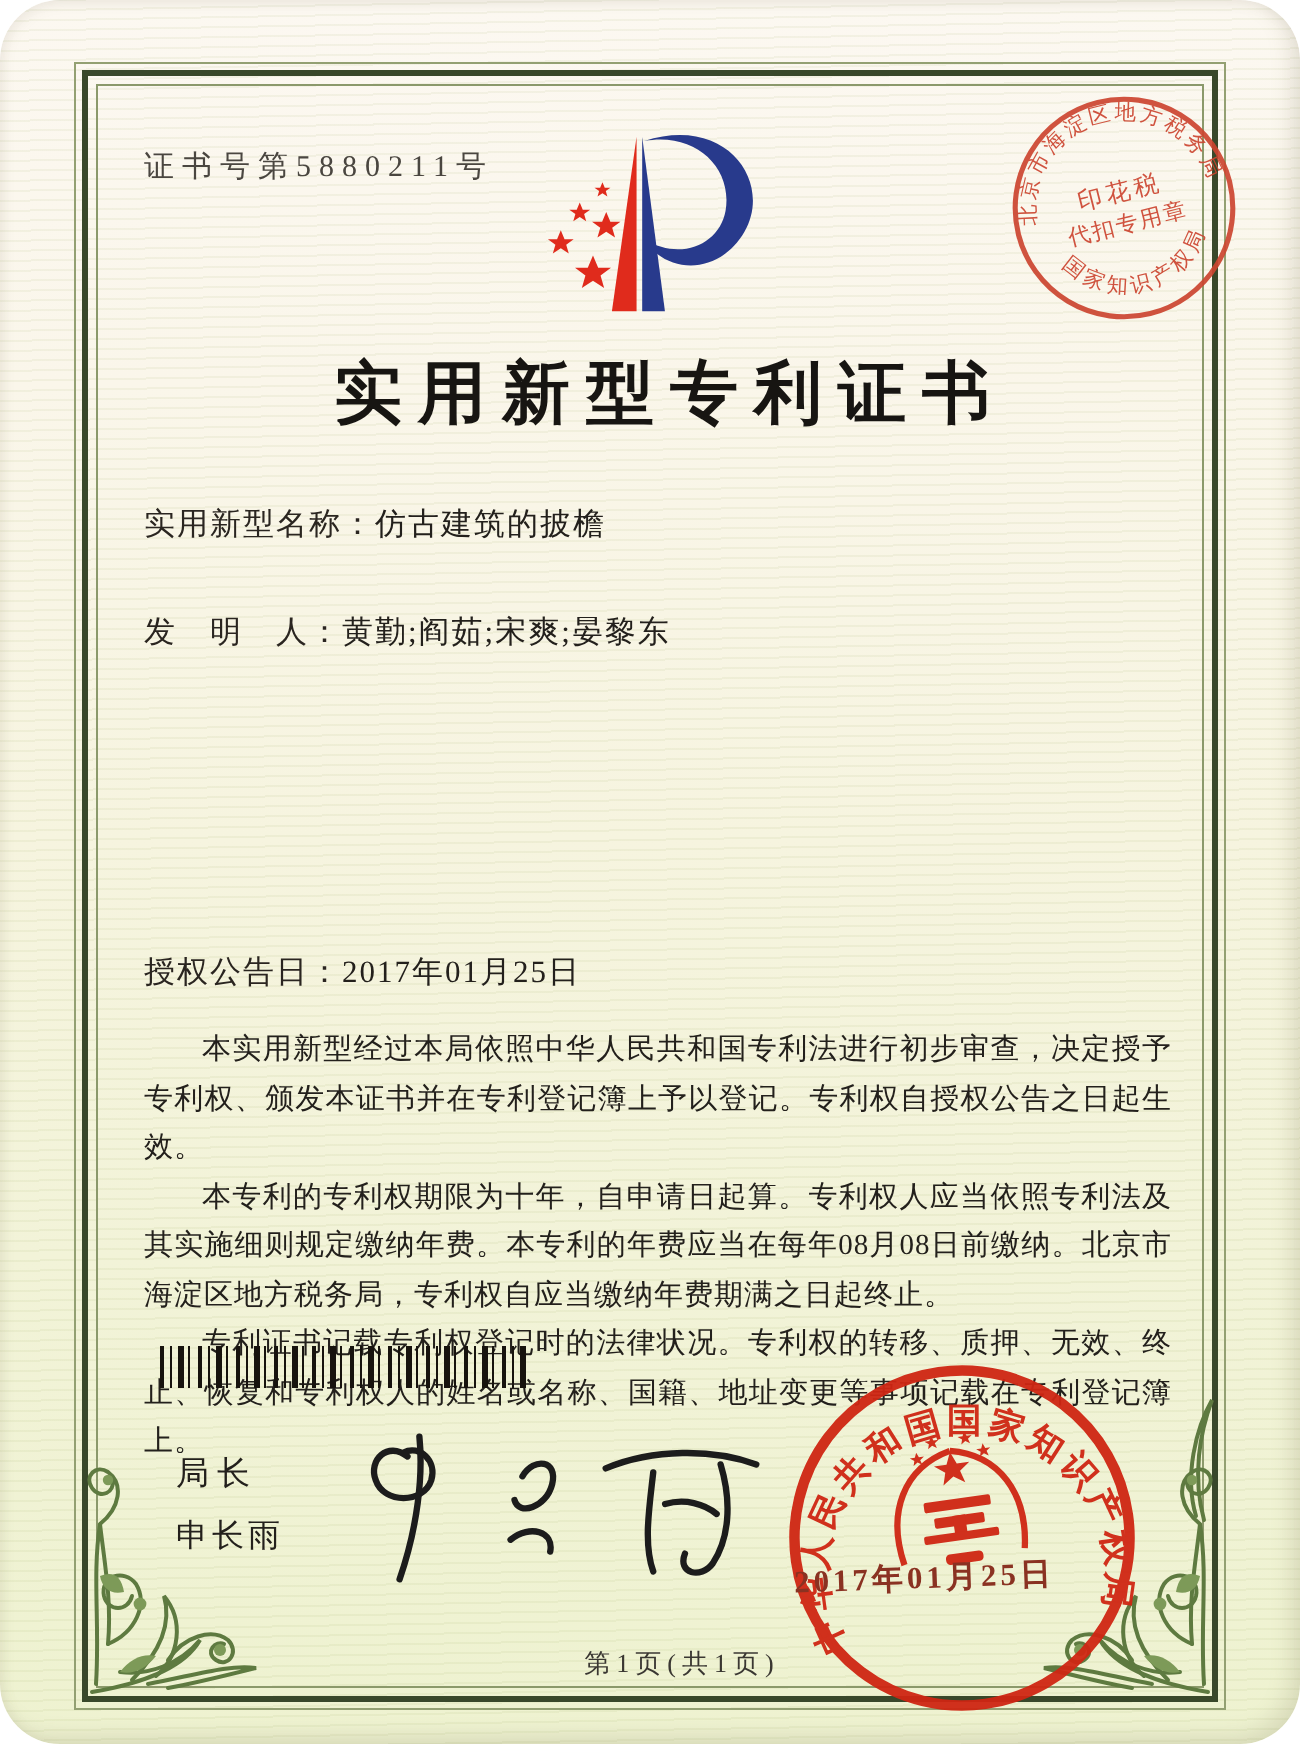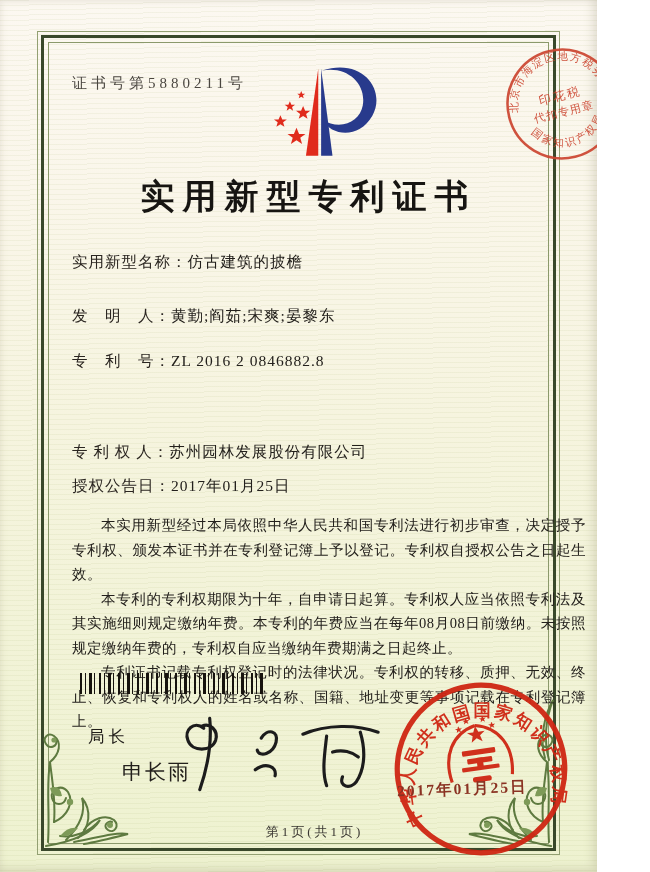--- a/index.html
+++ b/index.html
@@ -1,23 +1,24 @@
 <!DOCTYPE html>
 <html><head>
 <meta charset="utf-8">
 <style>
   * { margin:0; padding:0; box-sizing:border-box; }
   html,body { background:#ffffff; }
   .page {
-    position:relative; width:597px; height:872px; overflow:hidden;
+    position:relative; width:650px; height:872px; overflow:hidden;
     font-family:"Liberation Serif","DejaVu Serif",serif;
     background:
       repeating-linear-gradient(179deg, rgba(150,168,88,0.09) 0px, rgba(150,168,88,0.09) 1px, rgba(0,0,0,0) 1px, rgba(0,0,0,0) 5px),
       linear-gradient(180deg, #fcf8f1 0%, #faf6ea 22%, #f6f4dF 48%, #f2f3d8 72%, #eef2d0 100%);
     box-shadow: inset -5px -4px 10px rgba(130,120,95,0.18), inset 2px 2px 6px rgba(140,130,110,0.10);
+    border-radius: 30px;
   }
   
   .frame-outer { position:absolute; left:37px; right:37px; top:31px; bottom:17px; border:1px solid #93a072; }
   .frame-mid   { position:absolute; left:41px; right:41px; top:35px; bottom:21px; border:3px solid #39482a; }
   .frame-inner { position:absolute; left:48px; right:48px; top:42px; bottom:28px; border:1px solid #8b996b; }
   .corner { position:absolute; width:118px; height:160px; }
   .corner.bl { left:40px; bottom:20px; }
   .corner.br { right:40px; bottom:20px; transform:scaleX(-1); }
   
   .cert-no { position:absolute; left:72px; top:74px; font-size:15px; letter-spacing:4px; color:#4a4640; }
@@ -35,21 +36,21 @@
   .paras { position:absolute; left:72px; top:513px; width:514px; }
   .paras p {
     font-size:14.5px; line-height:24.5px; color:#23201c; text-indent:2em;
     text-align:justify; letter-spacing:0.5px; font-style:normal;
   }
   
   .barcode { position:absolute; left:80px; top:673px; width:184px; height:21px;
     background:repeating-linear-gradient(90deg,#17130e 0 2px,rgba(0,0,0,0) 2px 5px,#17130e 5px 6px,rgba(0,0,0,0) 6px 9px,#17130e 9px 12px,rgba(0,0,0,0) 12px 14px,#17130e 14px 15px,rgba(0,0,0,0) 15px 19px);
   }
   .signer-title { position:absolute; left:88px; top:726px; font-size:16.5px; letter-spacing:4px; color:#23201c; font-family:"Liberation Sans","DejaVu Sans",sans-serif; }
-  .signer-name  { position:absolute; left:88px; top:758px; font-size:21px; letter-spacing:2px; color:#23201c; font-family:"Liberation Sans","DejaVu Sans",sans-serif;margin-left:34px; }
+  .signer-name  { position:absolute; left:88px; top:758px; font-size:16px; letter-spacing:2px; color:#23201c; font-family:"Liberation Sans","DejaVu Sans",sans-serif; }
   .autograph { position:absolute; left:176px; top:710px; width:218px; height:88px; }
   .main-seal { position:absolute; left:392px; top:680px; width:178px; height:178px; transform:rotate(-8deg); opacity:0.95; }
   .seal-date { position:absolute; left:397px; top:779px; font-size:15.5px; font-weight:600; color:#8a3222; letter-spacing:2px; transform:rotate(-2deg); }
   .footer { position:absolute; left:0; right:0; top:823px; text-align:center; font-size:13px; letter-spacing:3px; color:#3a3732;padding-left:32px; }
 </style>
 </head>
 <body>
 
 <div class="page">
 
@@ -131,33 +132,27 @@
   </svg>
 
   <div class="title">实用新型专利证书</div>
 
   <div class="field" style="top:252px">
     <span class="lbl">实用新型名称：</span><span class="val">仿古建筑的披檐</span>
   </div>
   <div class="field" style="top:306px">
     <span class="lbl">发　明　人：</span><span class="val">黄勤;阎茹;宋爽;晏黎东</span>
   </div>
-  <div class="field" style="top:351px">
-    <span class="lbl">专　利　号：</span><span class="val">ZL 2016 2 0846882.8</span>
-  </div>
-  <div class="field" style="top:442px">
-    <span class="lbl">专 利 权 人：</span><span class="val">苏州园林发展股份有限公司</span>
-  </div>
   <div class="field" style="top:476px">
     <span class="lbl">授权公告日：</span><span class="val">2017年01月25日</span>
   </div>
 
   <div class="paras">
     <p>本实用新型经过本局依照中华人民共和国专利法进行初步审查，决定授予专利权、颁发本证书并在专利登记簿上予以登记。专利权自授权公告之日起生效。</p>
-    <p>本专利的专利权期限为十年，自申请日起算。专利权人应当依照专利法及其实施细则规定缴纳年费。本专利的年费应当在每年08月08日前缴纳。未按照规定缴纳年费的，专利权自应当缴纳年费期满之日起终止。</p>
+    <p>本专利的专利权期限为十年，自申请日起算。专利权人应当依照专利法及其实施细则规定缴纳年费。本专利的年费应当在每年08月08日前缴纳。北京市海淀区地方税务局，专利权自应当缴纳年费期满之日起终止。</p>
     <p>专利证书记载专利权登记时的法律状况。专利权的转移、质押、无效、终止、恢复和专利权人的姓名或名称、国籍、地址变更等事项记载在专利登记簿上。</p>
   </div>
 
   <div class="barcode"></div>
 
   <div class="signer-title">局长</div>
   <div class="signer-name">申长雨</div>
 
   <svg class="autograph" viewBox="0 0 220 84">
     <g fill="none" stroke="#1c1c1c" stroke-width="3.2" stroke-linecap="round">

